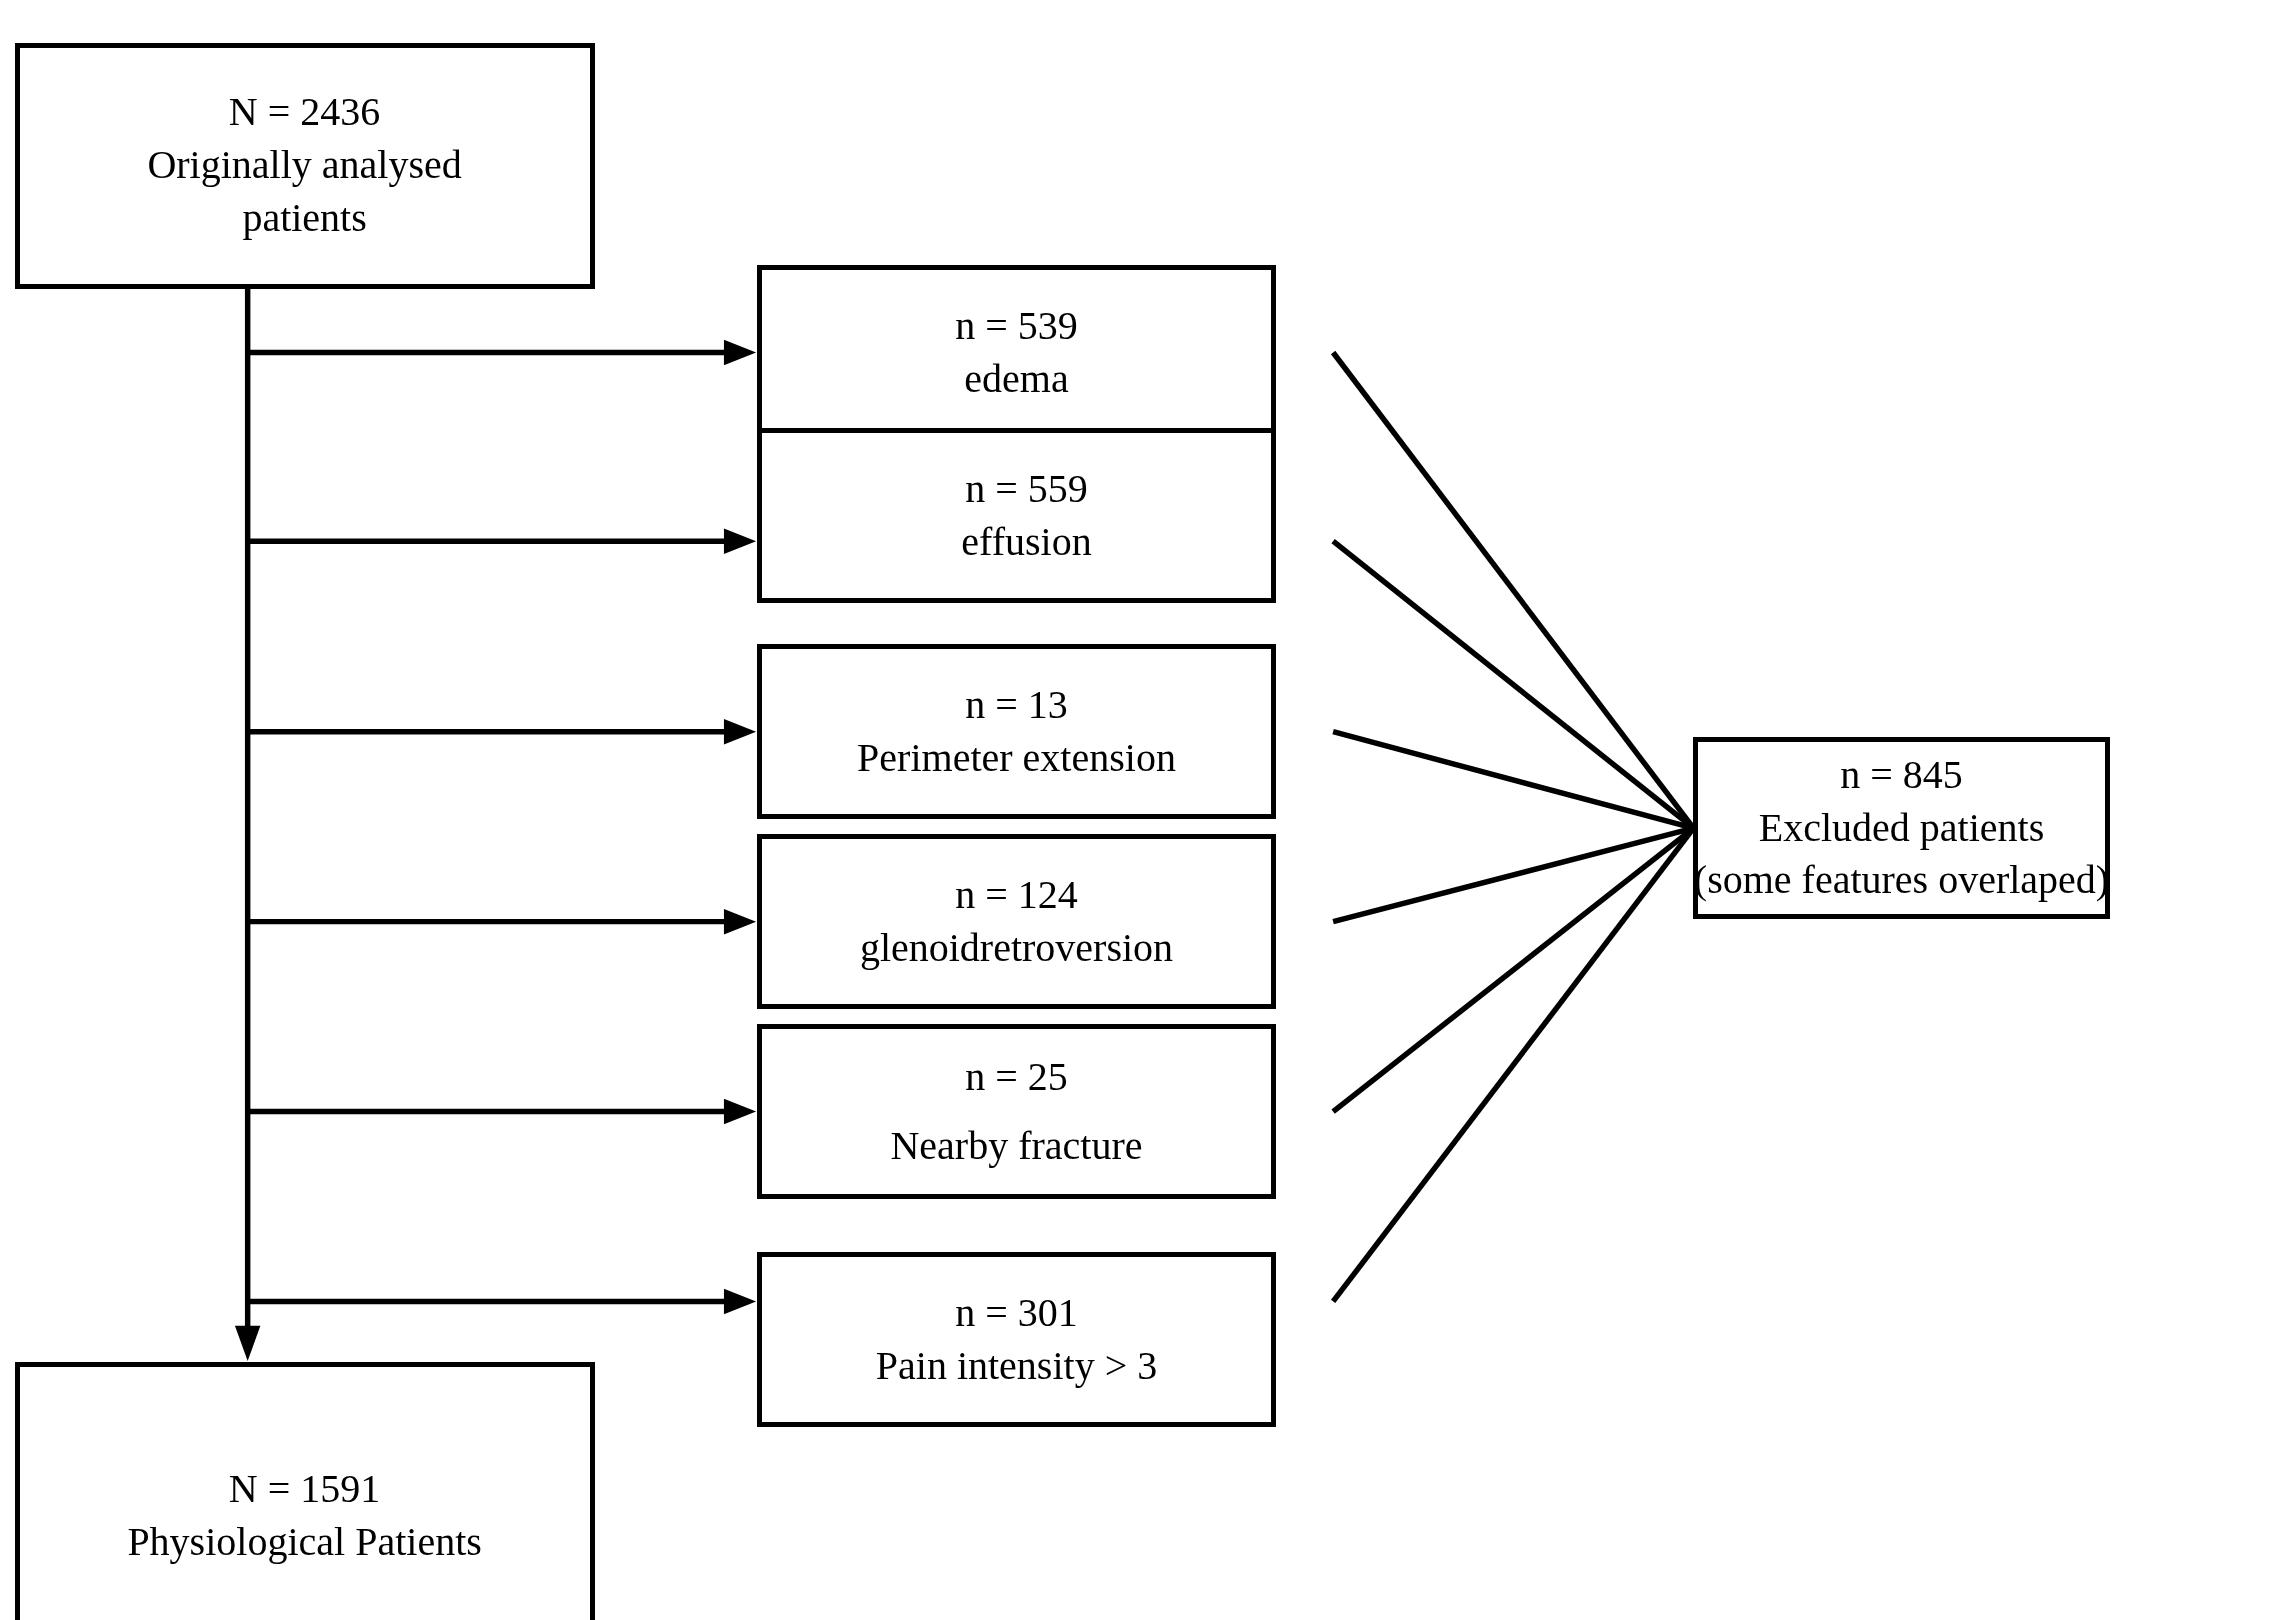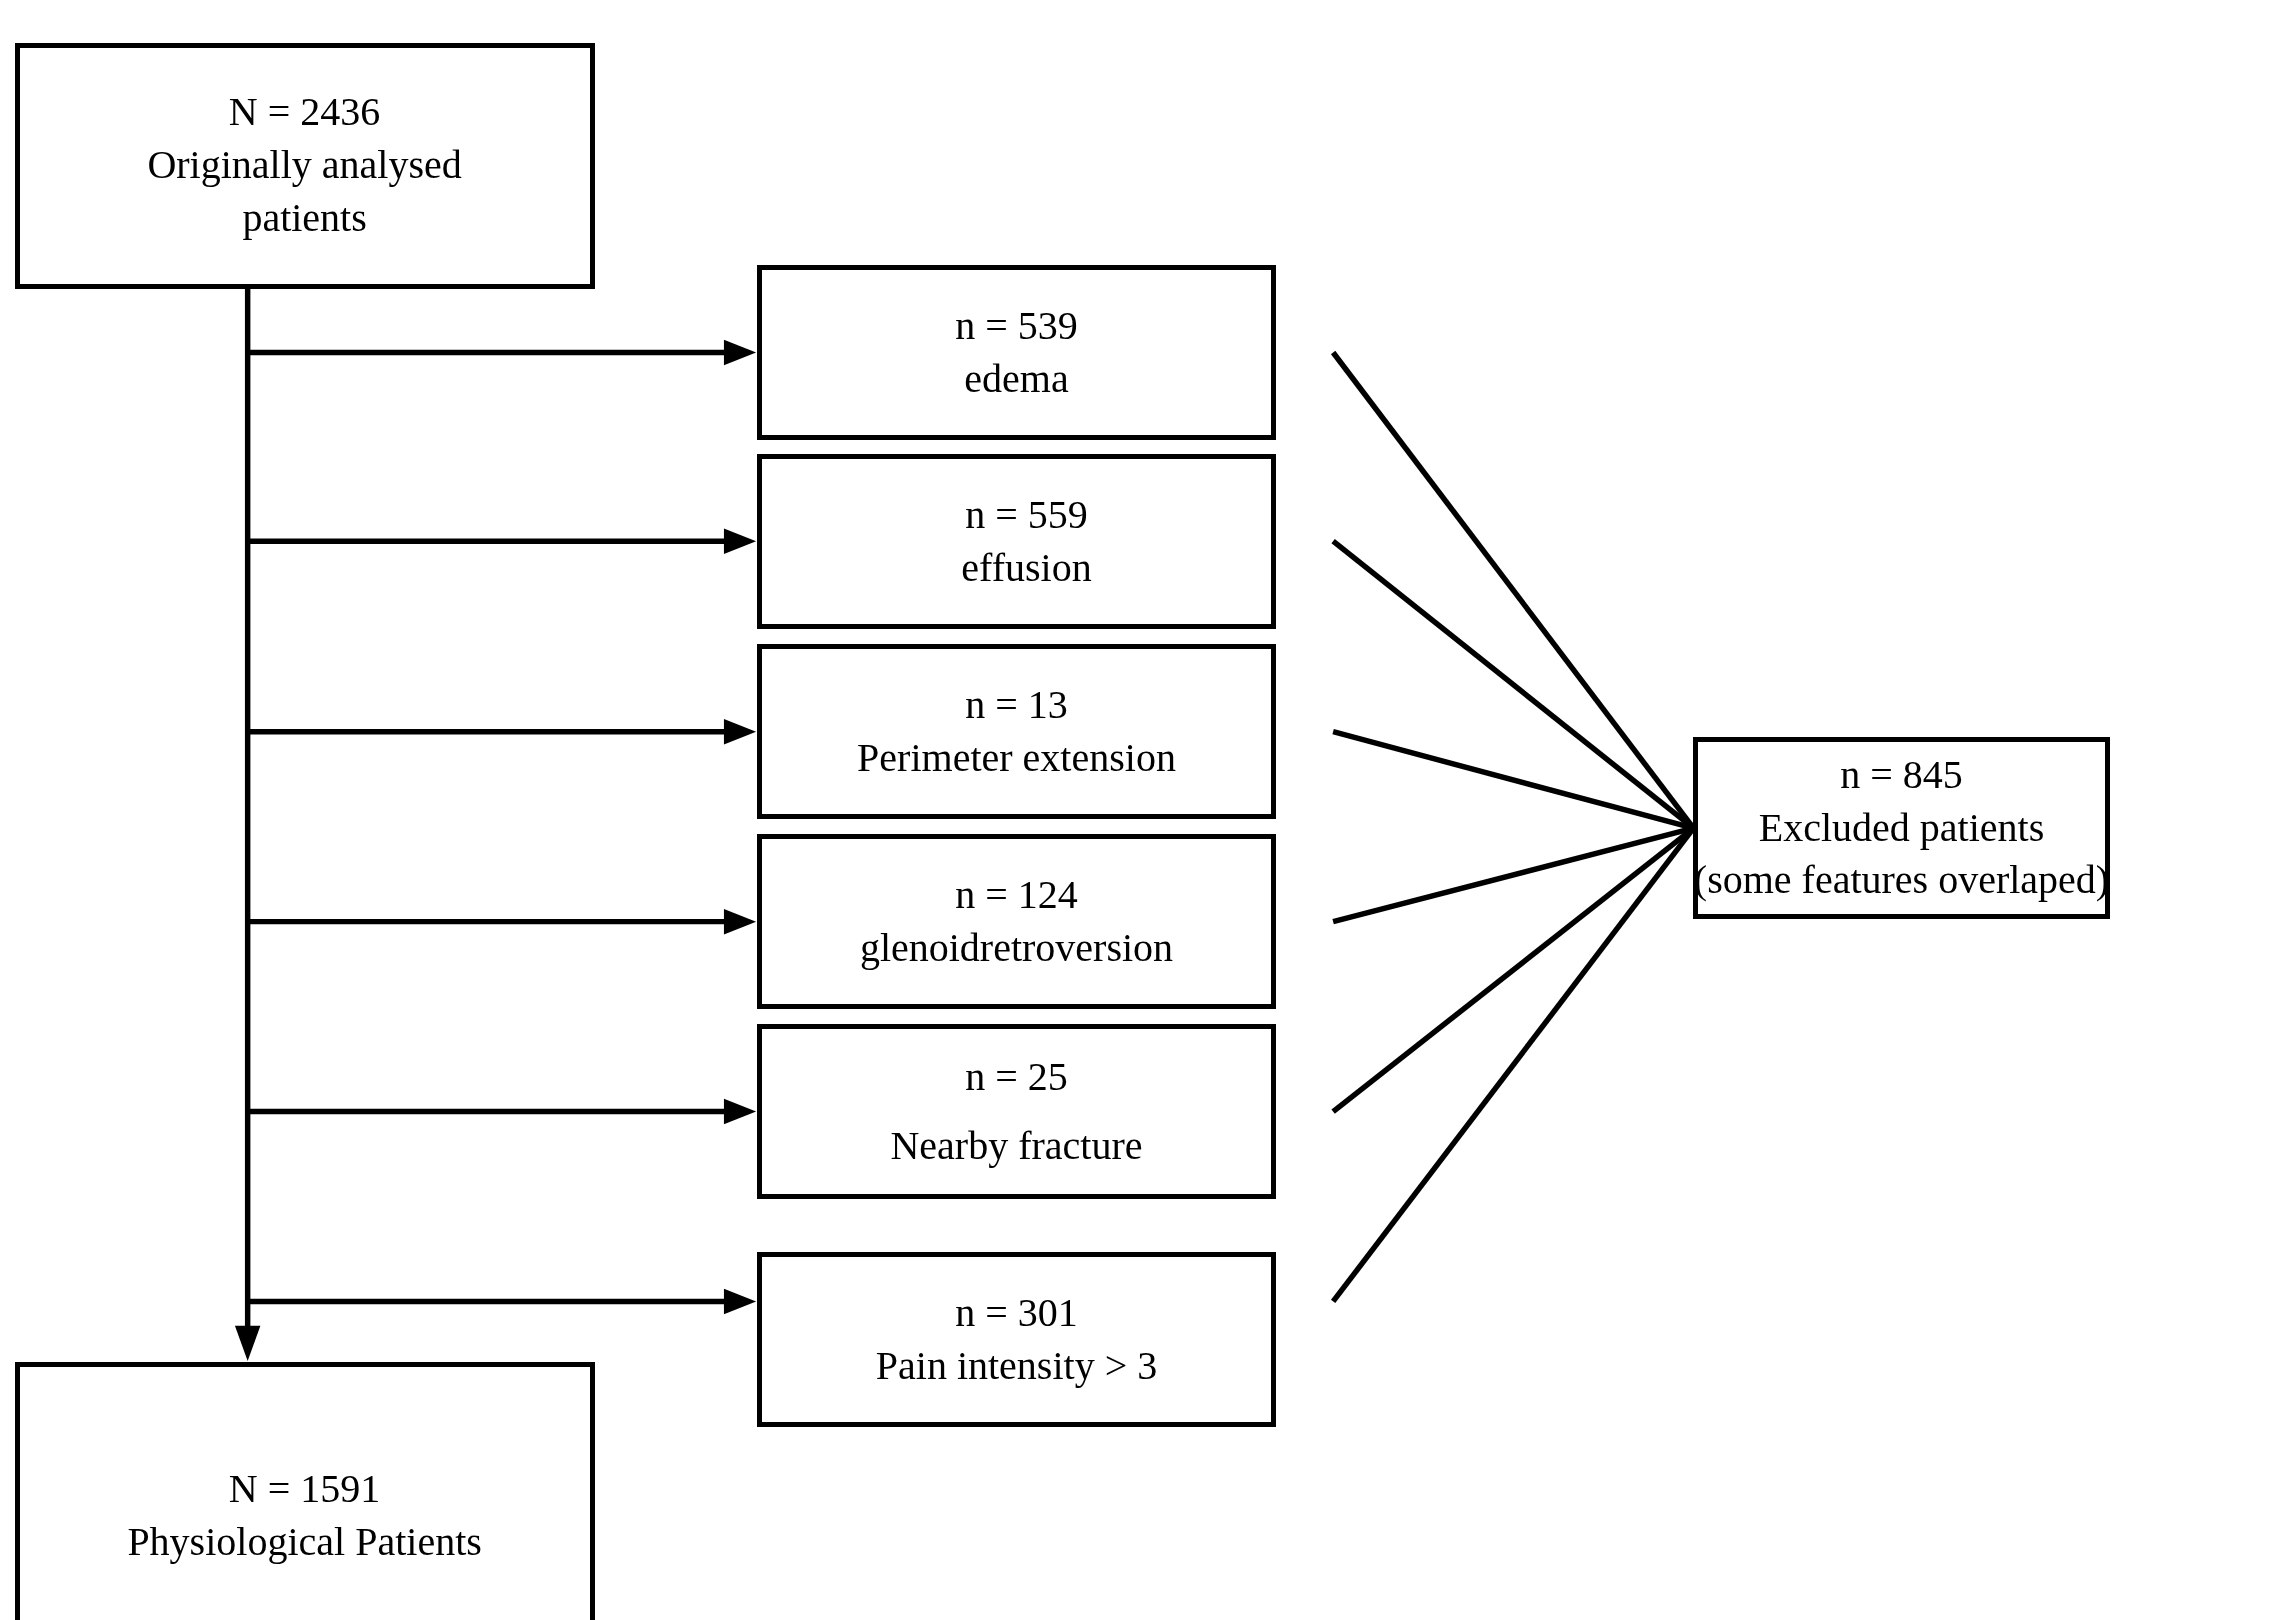--- a/index.html
+++ b/index.html
@@ -35,21 +35,21 @@
     line-height: 1.32;
     white-space: nowrap;
   }
   .box span { display: block; }
   
   .box-source { left: 14.6px;  top: 17.6px;   width: 580px; height: 246px; margin-top: 25px; }
   .box-final  { left: 14.6px;  top: 1362px; width: 580px; height: 307px; }
   
   .box-mid    { left: 757px; width: 519px; height: 175px; }
   .box-mid-0 { top: 265px;  }
-  .box-mid-1 { top: 454px; padding-left: 20px;  }
+  .box-mid-1 { top: 428px; padding-left: 20px;  }
   .box-mid-2 { top: 644px; }
   .box-mid-3 { top: 834px; }
   .box-mid-4 { top: 1024px; gap: 16px; }
   .box-mid-5 { top: 1252px; }
   
   .box-excluded { left: 1693px; top: 737px; width: 417px; height: 182px; }
 </style>
 </head>
 <body>
 

